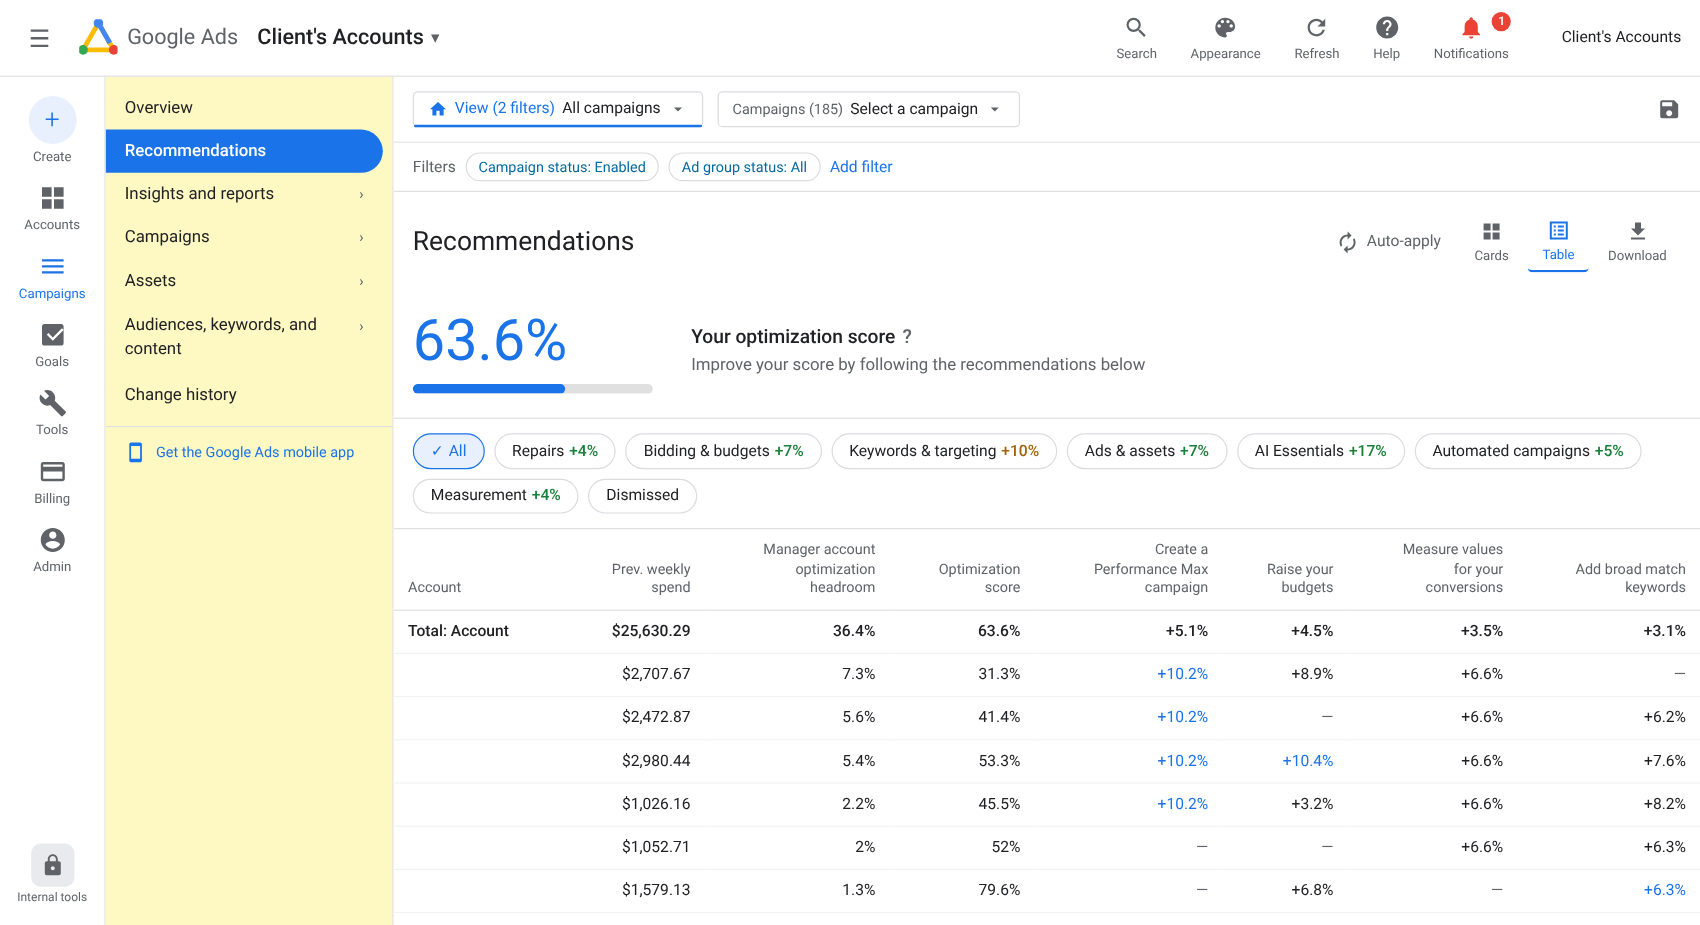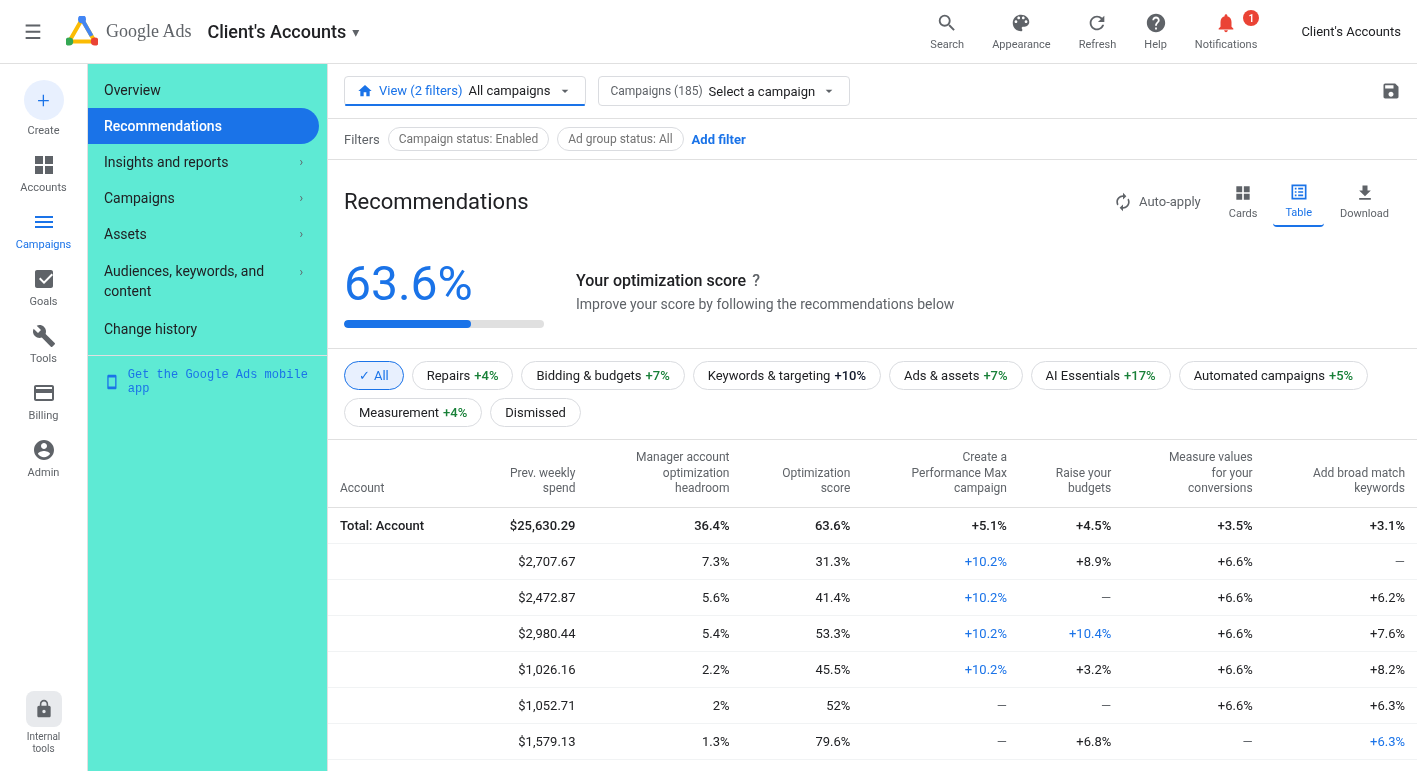--- a/index.html
+++ b/index.html
@@ -3,21 +3,21 @@
   <meta charset="utf-8">
   <style>
     * { box-sizing: border-box; margin: 0; padding: 0; }
     body { font-family: 'Google Sans', Roboto, Arial, sans-serif; font-size: 13px; color: #202124; background: #f8f9fa; display: flex; flex-direction: column; height: 771px; overflow: hidden; }
 
     
     .top-nav { display: flex; align-items: center; background: #fff; border-bottom: 1px solid #e0e0e0; height: 64px; padding: 0 16px; gap: 16px; flex-shrink: 0; }
     .hamburger { font-size: 20px; cursor: pointer; color: #5f6368; padding: 8px; }
     .logo { display: flex; align-items: center; gap: 8px; }
     .logo-icon { width: 32px; height: 32px; }
-    .logo-text { font-size: 18px; color: #5f6368; font-weight: 400; font-family: Liberation Serif, serif; }
+    .logo-text { font-size: 18px; color: #5f6368; font-weight: 400; }
     .account-selector { display: flex; align-items: center; gap: 6px; font-size: 18px; font-weight: 500; color: #202124; cursor: pointer; }
     .account-selector .chevron { color: #5f6368; font-size: 14px; }
     .nav-spacer { flex: 1; }
     .nav-icons { display: flex; align-items: center; gap: 4px; }
     .nav-icon-btn { display: flex; flex-direction: column; align-items: center; padding: 6px 12px; cursor: pointer; border-radius: 8px; color: #5f6368; font-size: 11px; gap: 4px; position: relative; }
     .nav-icon-btn svg { width: 22px; height: 22px; }
     .nav-icon-btn .icon-label { font-size: 11px; color: #5f6368; }
     .notification-badge { position: absolute; top: 4px; right: 10px; background: #ea4335; color: white; border-radius: 50%; width: 16px; height: 16px; font-size: 10px; display: flex; align-items: center; justify-content: center; font-weight: 600; }
     .nav-account-label { font-size: 13px; color: #202124; margin-left: 16px; white-space: nowrap; }
 
@@ -26,38 +26,38 @@
 
     
     .sidebar { width: 88px; background: #fff; border-right: 1px solid #e0e0e0; display: flex; flex-direction: column; align-items: center; padding-top: 8px; overflow-y: auto; flex-shrink: 0; }
     .sidebar-item { display: flex; flex-direction: column; align-items: center; padding: 8px 0; width: 100%; cursor: pointer; color: #5f6368; gap: 4px; position: relative; }
     .sidebar-item.active { color: #1a73e8; }
     .sidebar-item .s-icon { width: 24px; height: 24px; display: flex; align-items: center; justify-content: center; font-size: 20px; }
     .sidebar-item .s-label { font-size: 11px; text-align: center; }
     .sidebar-item.create-btn .s-icon { background: #e8f0fe; border-radius: 50%; width: 40px; height: 40px; color: #1a73e8; }
 
     
-    .left-nav { width: 240px; background: #5eead4; border-right: 1px solid #e0e0e0; overflow-y: auto; flex-shrink: 0; padding: 8px 0; }
+    .left-nav { width: 240px; background: #fef9c3; border-right: 1px solid #e0e0e0; overflow-y: auto; flex-shrink: 0; padding: 8px 0; }
     .left-nav-item { padding: 10px 16px; cursor: pointer; color: #202124; font-size: 14px; display: flex; align-items: center; justify-content: space-between; border-radius: 0 24px 24px 0; margin-right: 8px; }
     .left-nav-item.active { background: #1a73e8; color: #fff; font-weight: 500; }
     .left-nav-item .chevron { font-size: 12px; color: #5f6368; }
-    .mobile-app-banner { display: flex; align-items: center; gap: 8px; padding: 12px 16px; color: #1a73e8; font-size: 13px; border-top: 1px solid #e0e0e0; margin-top: 8px; cursor: pointer; font-family: Liberation Mono, monospace; }
+    .mobile-app-banner { display: flex; align-items: center; gap: 8px; padding: 12px 16px; color: #1a73e8; font-size: 13px; border-top: 1px solid #e0e0e0; margin-top: 8px; cursor: pointer; }
 
     
     .main-content { flex: 1; overflow-y: auto; background: #fff; }
 
     
     .toolbar { display: flex; align-items: center; gap: 12px; padding: 12px 16px; border-bottom: 1px solid #e0e0e0; background: #fff; flex-wrap: wrap; }
     .view-select { display: flex; border: 1px solid #dadce0; border-radius: 4px; padding: 6px 12px; gap: 6px; cursor: pointer; font-size: 13px; color: #202124; position: relative; }
     .view-select::after { content: ''; display: block; position: absolute; bottom: -1px; left: 0; right: 0; height: 2px; background: #1a73e8; border-radius: 1px; }
     .campaign-select { display: flex; align-items: center; border: 1px solid #dadce0; border-radius: 4px; padding: 6px 12px; gap: 6px; cursor: pointer; font-size: 13px; color: #202124; }
     .filter-bar { display: flex; align-items: center; gap: 8px; padding: 8px 16px; border-bottom: 1px solid #e0e0e0; background: #fff; }
     .filter-label { font-size: 13px; color: #5f6368; }
-    .filter-chip { padding: 4px 10px; border: 1px solid #dadce0; border-radius: 16px; font-size: 12px; color: #737373; cursor: pointer; }
-    .filter-add { font-size: 13px; color: #1a73e8; cursor: pointer; display: flex; align-items: center; gap: 2px; font-weight: bold; }
+    .filter-chip { padding: 4px 10px; border: 1px solid #dadce0; border-radius: 16px; font-size: 12px; color: #0369a1; cursor: pointer; }
+    .filter-add { font-size: 13px; color: #1a73e8; cursor: pointer; display: flex; align-items: center; gap: 2px; }
 
     
     .rec-header { display: flex; align-items: center; justify-content: space-between; padding: 16px 16px 8px; }
     .rec-title { font-size: 22px; font-weight: 400; color: #202124; }
     .rec-actions { display: flex; align-items: center; gap: 4px; }
     .rec-action-btn { display: flex; flex-direction: column; align-items: center; padding: 6px 12px; cursor: pointer; border-radius: 4px; color: #5f6368; font-size: 11px; gap: 4px; }
     .rec-action-btn.active { color: #1a73e8; border-bottom: 2px solid #1a73e8; }
     .rec-action-btn svg { width: 20px; height: 20px; }
     .auto-apply-btn { display: flex; align-items: center; gap: 6px; padding: 6px 12px; cursor: pointer; border-radius: 4px; color: #5f6368; font-size: 13px; }
 
@@ -196,21 +196,21 @@
     </div>
     <div class="sidebar-item">
       <div class="s-icon">
         <svg width="24" height="24" viewBox="0 0 24 24" fill="#5f6368">
             <path d="M12 2C6.48 2 2 6.48 2 12s4.48 10 10 10 10-4.48 10-10S17.52 2 12 2zm0 3c1.66 0 3 1.34 3 3s-1.34 3-3 3-3-1.34-3-3 1.34-3 3-3zm0 14.2c-2.5 0-4.71-1.28-6-3.22.03-1.99 4-3.08 6-3.08 1.99 0 5.97 1.09 6 3.08-1.29 1.94-3.5 3.22-6 3.22z"></path>
           </svg>
       </div>
       <span class="s-label">Admin</span>
     </div>
     <div style="flex:1;"></div>
-    <div class="sidebar-item" style="padding:8px 12px 16px;">
+    <div class="sidebar-item" style="padding:8px 0 16px;">
       <div class="s-icon" style="background:#e8eaed; border-radius:8px; width:36px; height:36px; display:flex; align-items:center; justify-content:center;">
         <svg width="20" height="20" viewBox="0 0 24 24" fill="#5f6368">
             <path d="M18 8h-1V6c0-2.76-2.24-5-5-5S7 3.24 7 6v2H6c-1.1 0-2 .9-2 2v10c0 1.1.9 2 2 2h12c1.1 0 2-.9 2-2V10c0-1.1-.9-2-2-2zm-6 9c-1.1 0-2-.9-2-2s.9-2 2-2 2 .9 2 2-.9 2-2 2zm3.1-9H8.9V6c0-1.71 1.39-3.1 3.1-3.1 1.71 0 3.1 1.39 3.1 3.1v2z"></path>
           </svg>
       </div>
       <span class="s-label" style="text-align:center; font-size:10px; line-height:1.2; padding:0 4px;">Internal tools</span>
     </div>
   </div>
 
   <div class="left-nav">
@@ -340,21 +340,21 @@
       <div class="chip">
         <span>Repairs</span>
         <span class="plus">+4%</span>
       </div>
       <div class="chip">
         <span>Bidding &amp; budgets</span>
         <span class="plus">+7%</span>
       </div>
       <div class="chip blue-plus">
         <span>Keywords &amp; targeting</span>
-        <span class="plus" style="color:#0f172a;">+10%</span>
+        <span class="plus" style="color:#a16207;">+10%</span>
       </div>
       <div class="chip">
         <span>Ads &amp; assets</span>
         <span class="plus">+7%</span>
       </div>
       <div class="chip">
         <span>AI Essentials</span>
         <span class="plus">+17%</span>
       </div>
       <div class="chip">

